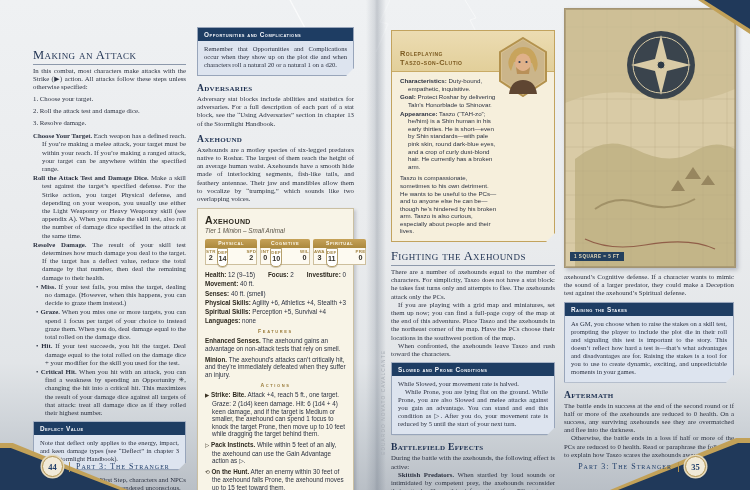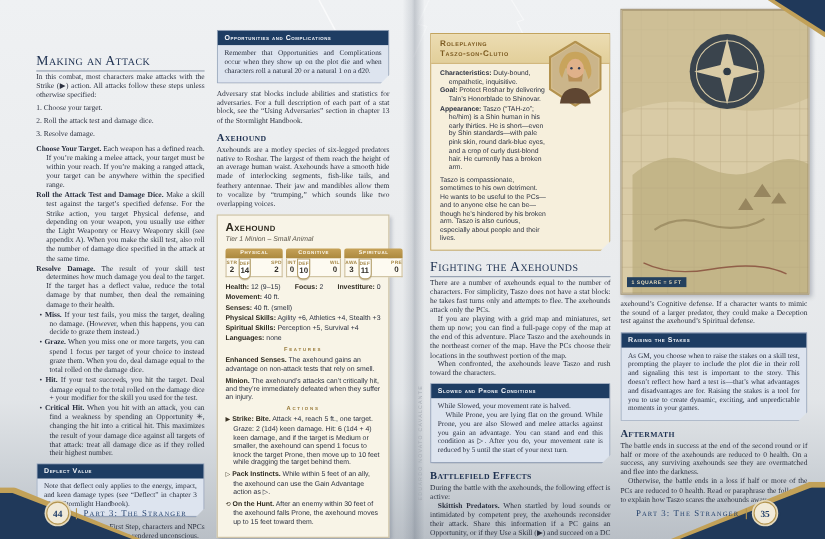--- a/index.html
+++ b/index.html
@@ -63,21 +63,21 @@
   .sb-sect{ text-align:center;color:#9a7c3c;font-size:5.2px;line-height:6px;font-weight:bold;
     letter-spacing:1.6px;font-variant:small-caps;margin:4px 0 3px 0;}
   .sb-feat{padding-left:0;margin-bottom:3px;}
   .sb-act{padding-left:7px;text-indent:-7px;margin-bottom:3px;}
   .act-ic{color:#3c3426;font-size:5.6px;}
   
   .rpbox{position:relative;background:#f6efdc;border:.8px solid #c2a35e;box-shadow:2px 2px 3px rgba(60,70,90,.25);
     clip-path:polygon(0 0,100% 0,100% calc(100% - 9px),calc(100% - 9px) 100%,0 100%);
     font-family:"Liberation Sans",sans-serif;font-size:6.2px;line-height:7.6px;text-align:left;margin-bottom:7px;}
   .rp-hdr{background:linear-gradient(180deg,#ecdcb2,#e2cf9a);border-bottom:.8px solid #c9ab66;
-    padding:5px 58px 4px 8px;color:#7c5a20;font-weight:bold;font-variant:small-caps;
+    padding:19px 58px 4px 8px;color:#7c5a20;font-weight:bold;font-variant:small-caps;
     font-size:7.4px;line-height:8.6px;letter-spacing:.5px;}
   .rp-bd{padding:5px 56px 6px 8px;}
   .rp-bd .hang{padding-left:8px;text-indent:-8px;margin-bottom:1px;}
   .rp-final{margin-top:4px;padding-right:0;}
   .portrait{position:absolute;top:6px;right:7px;width:48px;height:60px;}
   
   .map{position:relative;width:170px;height:258px;border:1px solid #a39474;box-shadow:2px 2px 4px rgba(60,70,90,.3);margin-bottom:5px;}
   .map-cap{position:absolute;left:5px;bottom:6px;background:#24405e;color:#e8dcbb;
     font-family:"Liberation Sans",sans-serif;font-size:4.6px;line-height:5px;font-weight:bold;
     letter-spacing:.5px;padding:2px 4px;text-transform:uppercase;}
@@ -123,20 +123,21 @@
       <div class="bd">Note that deflect only applies to the energy, impact, and keen damage types (see “Deflect” in chapter 3 of the Stormlight Handbook).</div>
     </div>
     <p>For the purposes of The First Step, characters and NPCs who are reduced to 0 health are rendered unconscious.</p>
   </div>
 
   <div class="col" id="col-l2">
     <div class="bluebox" style="margin-top:0;">
       <div class="hdr">Opportunities and Complications</div>
       <div class="bd">Remember that Opportunities and Complications occur when they show up on the plot die and when characters roll a natural 20 or a natural 1 on a d20.</div>
     </div>
+    <h2 class="sec">Adversaries</h2>
     <p>Adversary stat blocks include abilities and statistics for adversaries. For a full description of each part of a stat block, see the “Using Adversaries” section in chapter 13 of the Stormlight Handbook.</p>
     <h2 class="sec">Axehound</h2>
     <p>Axehounds are a motley species of six-legged predators native to Roshar. The largest of them reach the height of an average human waist. Axehounds have a smooth hide made of interlocking segments, fish-like tails, and feathery antennae. Their jaw and mandibles allow them to vocalize by “trumping,” which sounds like two overlapping voices.</p>
 
     <div class="statblock">
       <div class="sb-name">Axehound</div>
       <div class="sb-type">Tier 1 Minion – Small Animal</div>
       <div class="attr-table">
         <div class="attr-group">
           <div class="attr-hdr">Physical</div>

